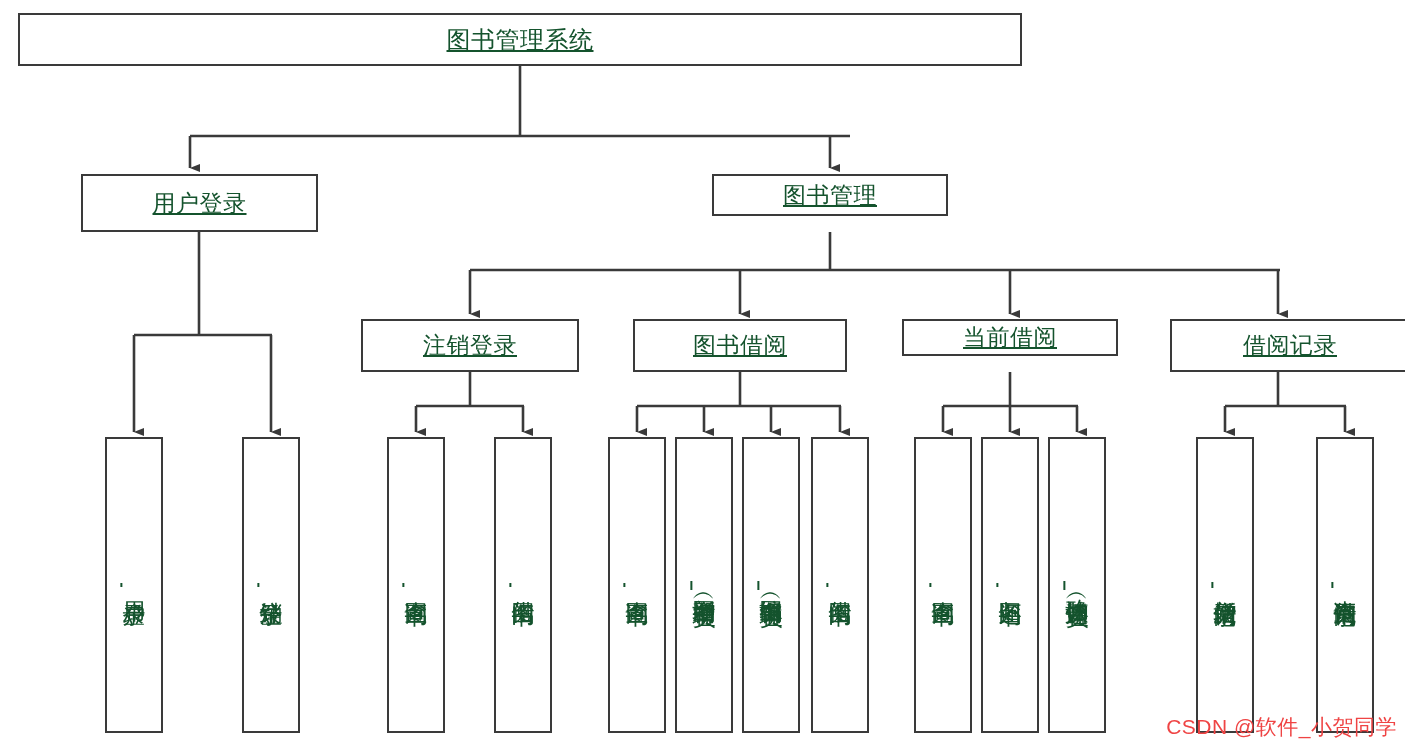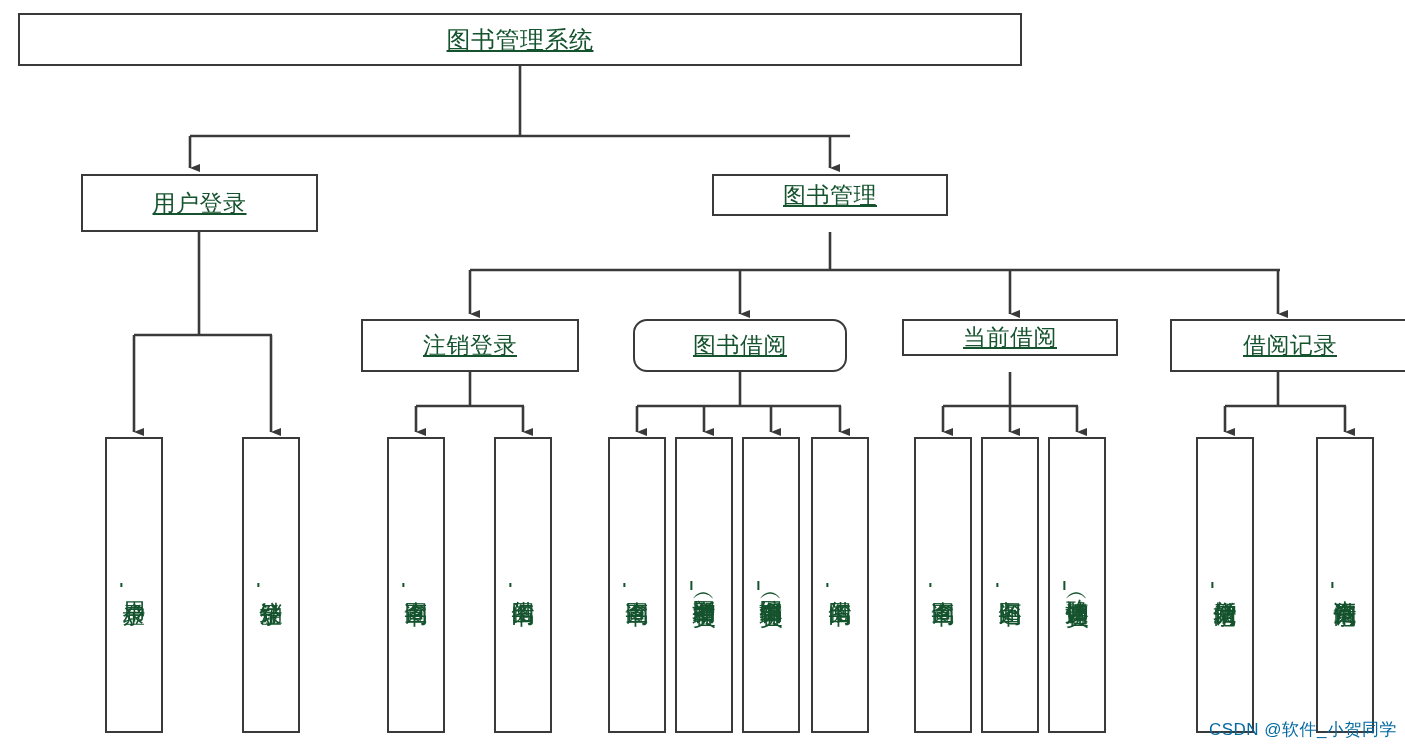--- a/index.html
+++ b/index.html
@@ -64,22 +64,22 @@
     font-size: 23px;
     line-height: 1.25;
     letter-spacing: 1px;
     max-height: 286px;
     white-space: normal;
   }
   #watermark {
     position: absolute;
     right: 8px;
     bottom: 6px;
-    font-size: 17px;
-    color: #0369a1;
+    font-size: 21px;
+    color: #ef4444;
     letter-spacing: 0.5px;
     white-space: nowrap;
   }
 </style>
 </head>
 <body>
 
 <div id="diagram-root">
 
   <svg id="edge-layer" viewBox="0 0 1405 747" width="1405" height="747" xmlns="http://www.w3.org/2000/svg">
@@ -141,21 +141,21 @@
   </div>
 
   <div class="node horiz" style="left:712px; top:174px; width:236px; height:42px;">
     <span class="node-label">图书管理</span>
   </div>
 
   <div class="node horiz" style="left:361px; top:319px; width:218px; height:53px;">
     <span class="node-label">注销登录</span>
   </div>
 
-  <div class="node horiz" style="left:633px; top:319px; width:214px; height:53px;border-radius:14px;">
+  <div class="node horiz" style="left:633px; top:319px; width:214px; height:53px;">
     <span class="node-label">图书借阅</span>
   </div>
 
   <div class="node horiz" style="left:902px; top:319px; width:216px; height:37px;">
     <span class="node-label">当前借阅</span>
   </div>
 
   <div class="node horiz" style="left:1170px; top:319px; width:240px; height:53px;">
     <span class="node-label">借阅记录</span>
   </div>

